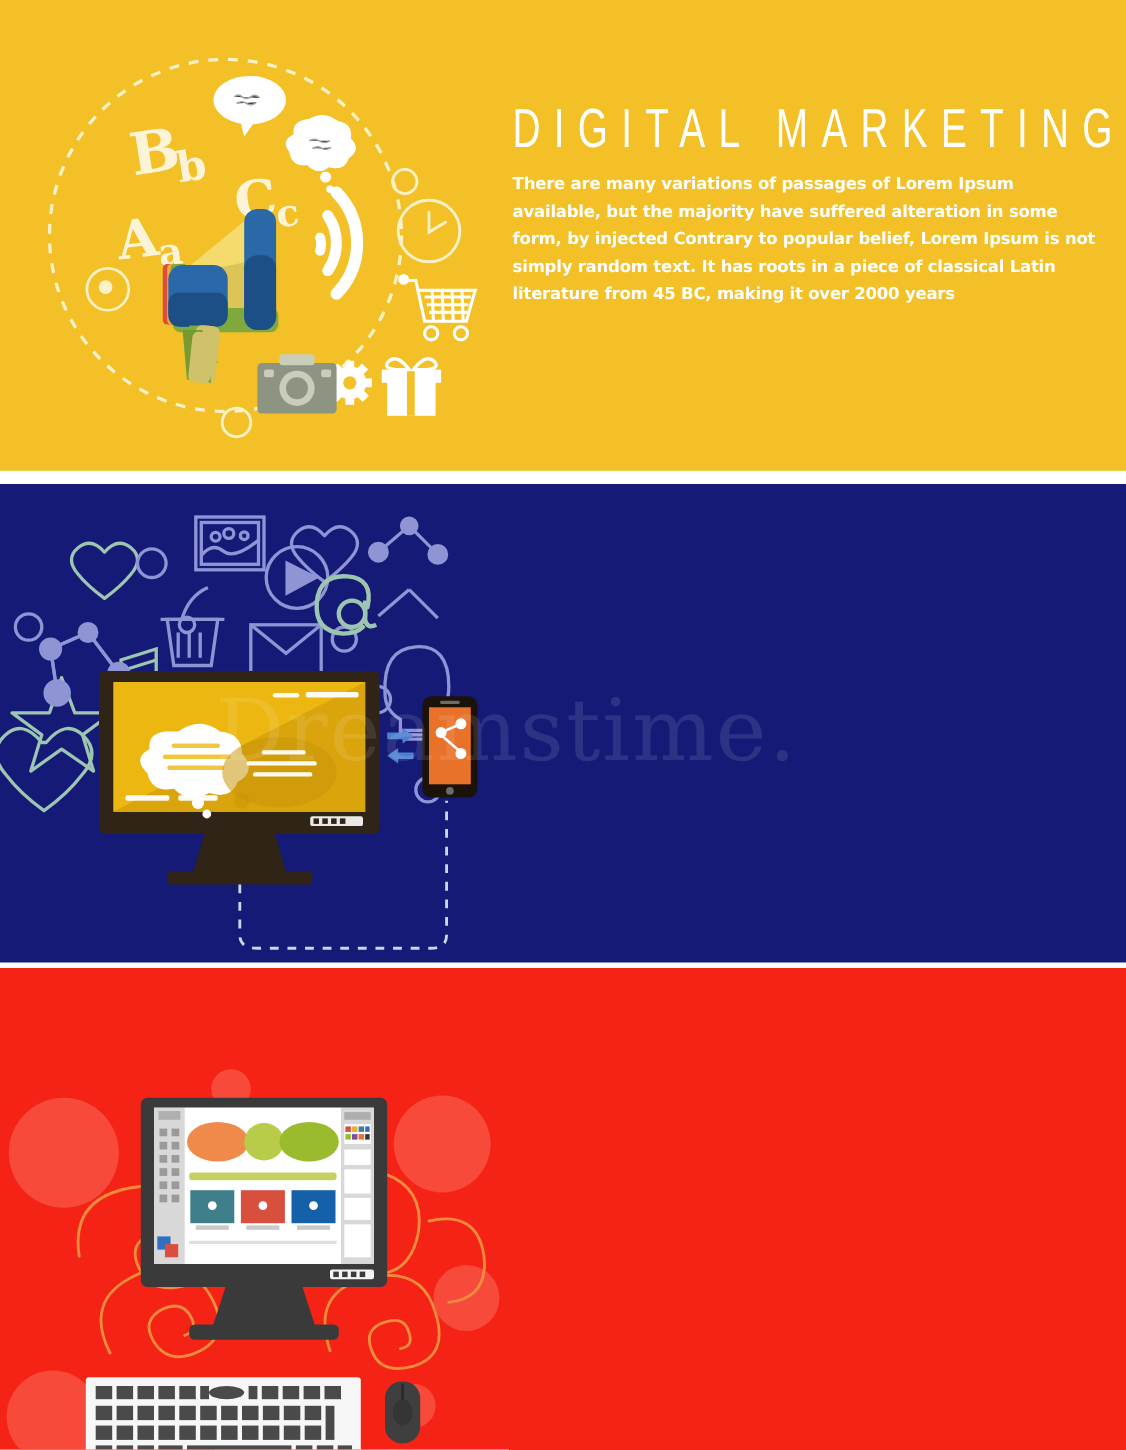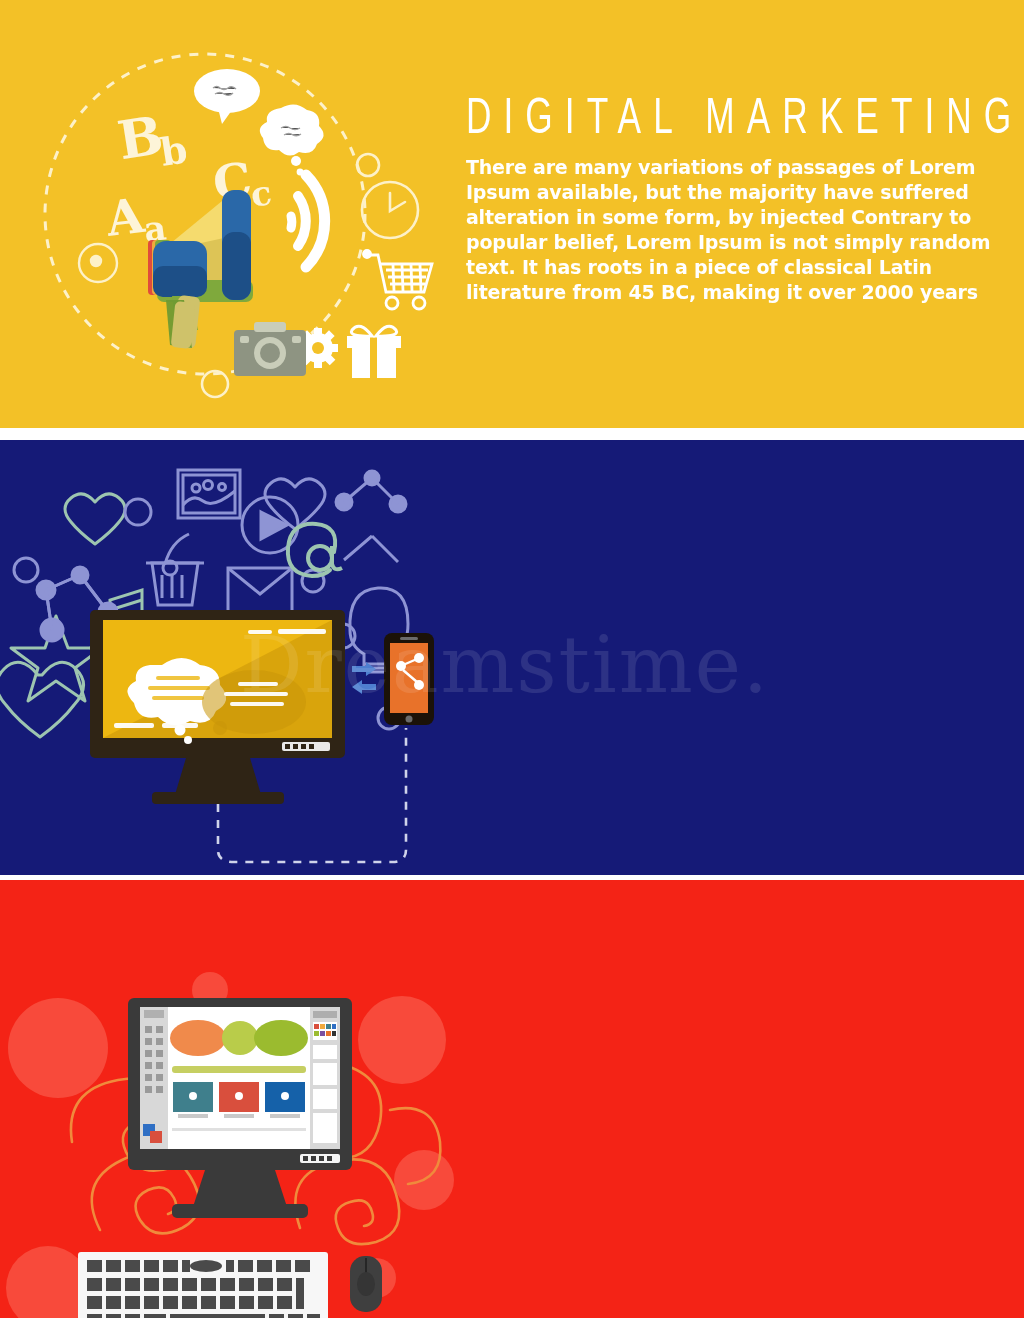--- a/index.html
+++ b/index.html
@@ -31,32 +31,32 @@
     line-height: 1.0;
     transform: scaleX(0.86) scaleY(1.22);
     transform-origin: left top;
     white-space: nowrap;
     margin-bottom: 22px;
   }
 
   .body-text {
     color: #ffffff;
     font-family: "DejaVu Sans", sans-serif;
-    font-size: 19px;
+    font-size: 15px;
     font-weight: bold;
     line-height: 25px;
     letter-spacing: -0.2px;
     max-width: 540px;
   }
 
   
   .watermark {
     position: absolute; left: 196px; top: 620px;
     width: 660px; height: 130px;
-    pointer-events: none; opacity: 0.10; margin-left: 44px;
+    pointer-events: none; opacity: 0.10;
   }
   .wm-text {
     font-family: "DejaVu Serif", serif;
     font-size: 78px; color: #ffffff; letter-spacing: 2px;
     white-space: nowrap;
   }
 </style>
 </head>
 <body>
 

